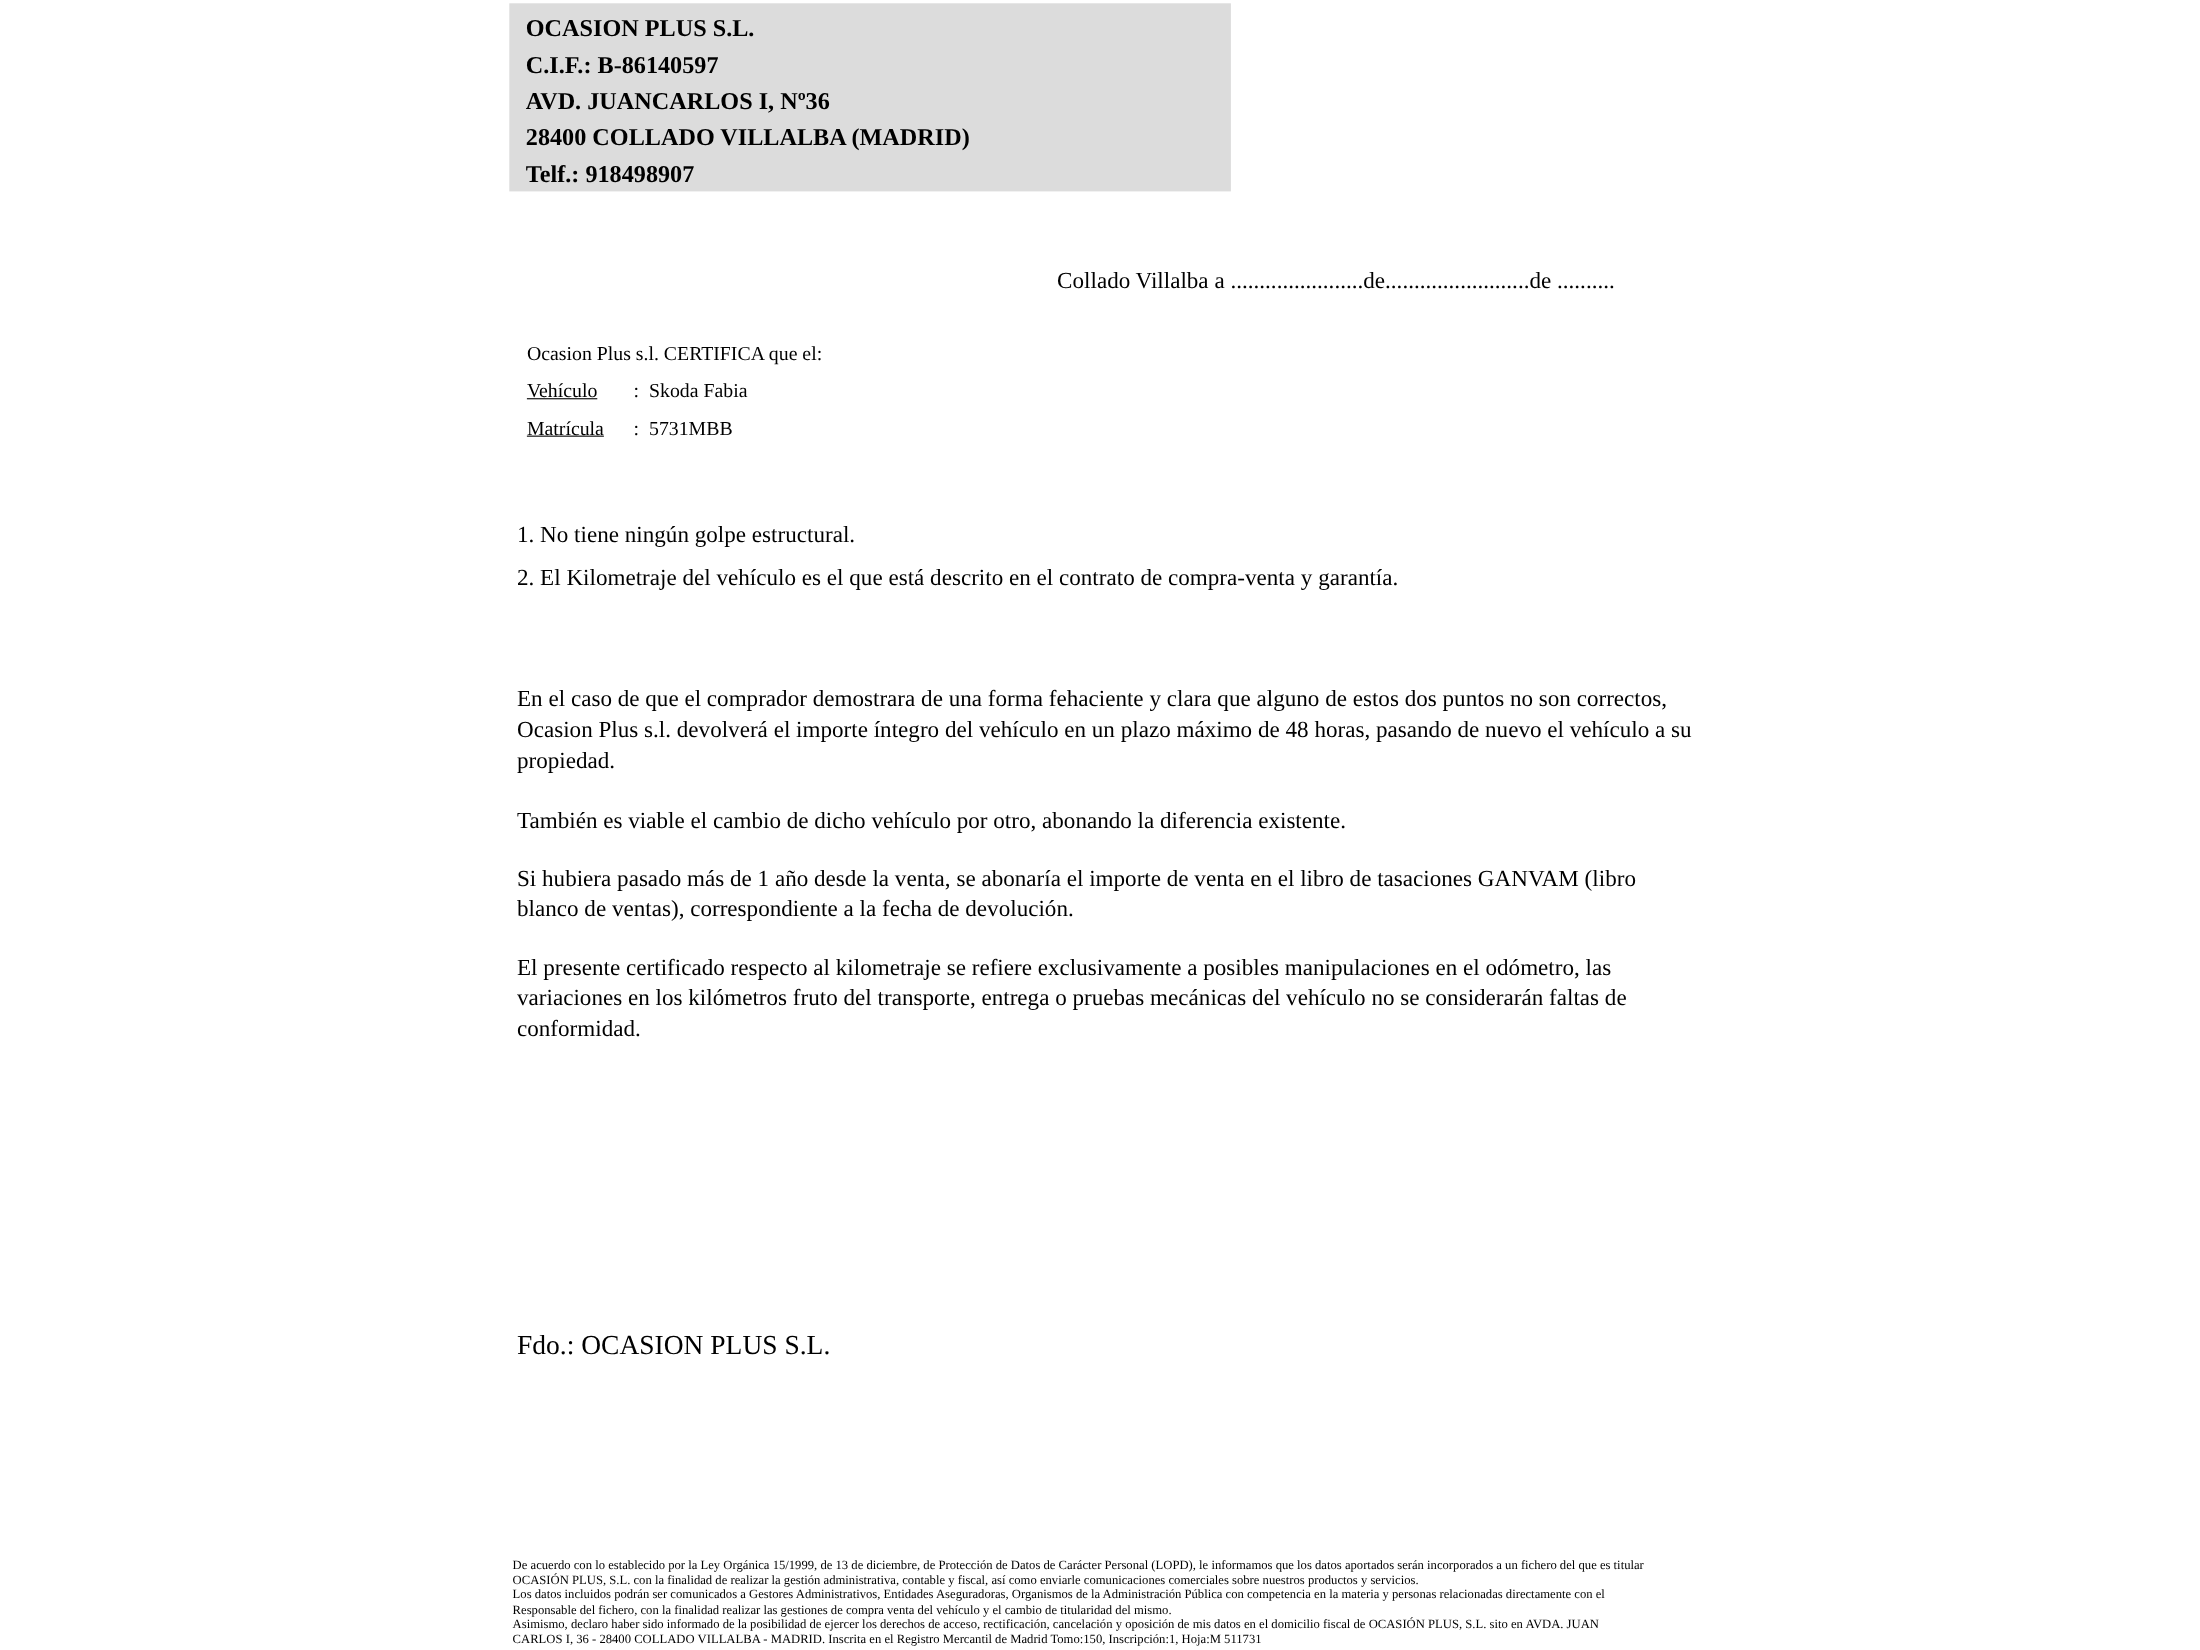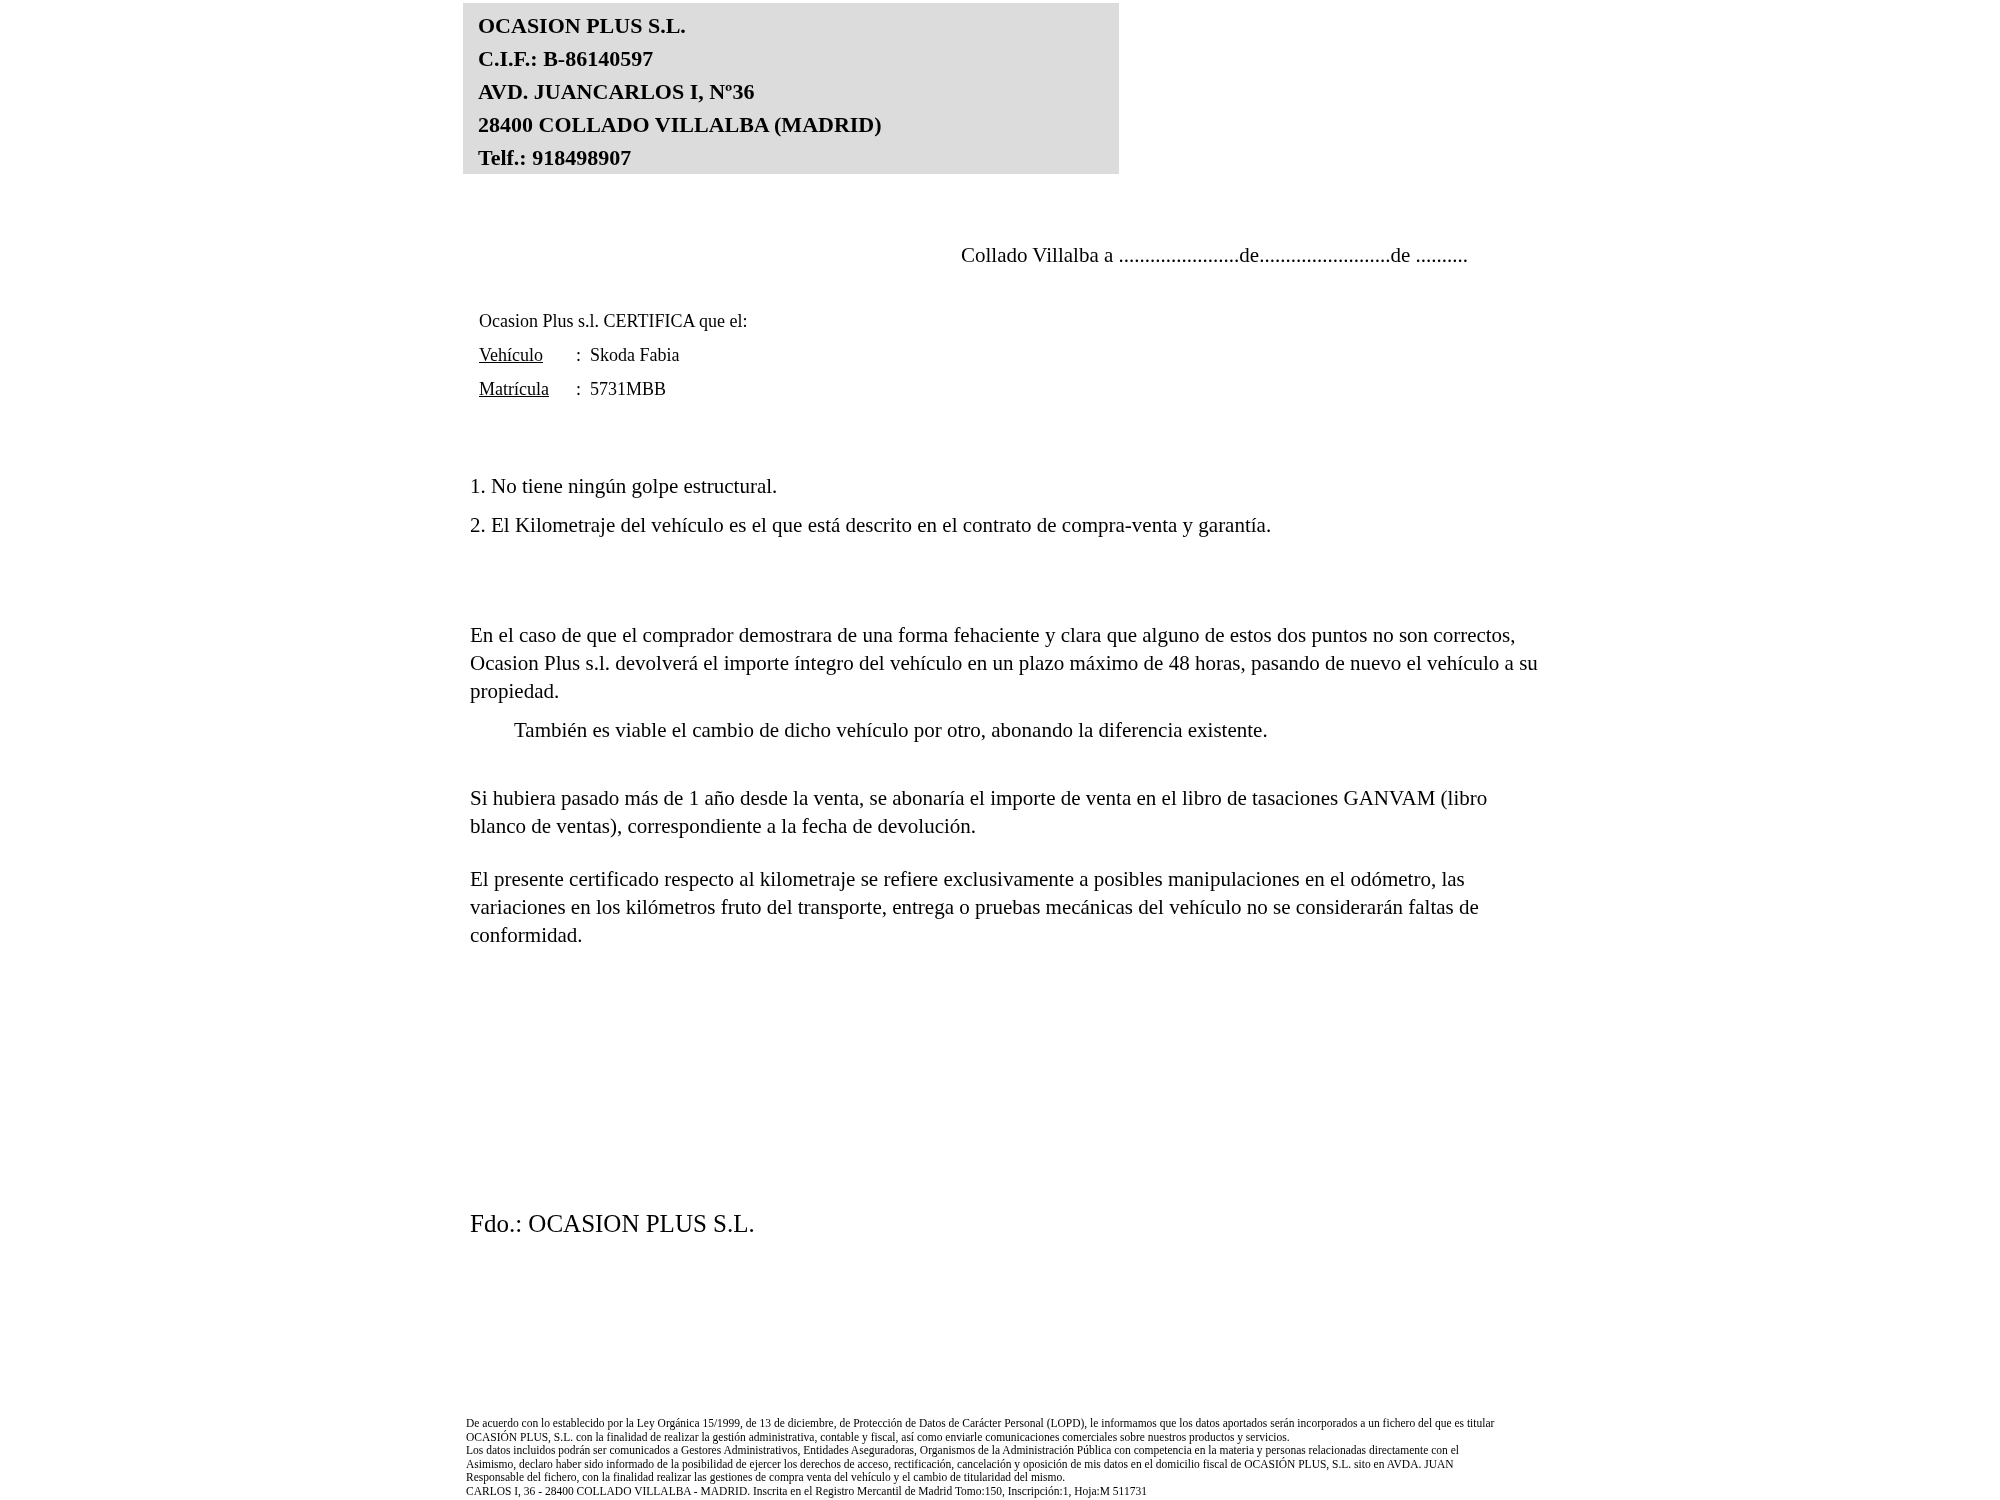--- a/index.html
+++ b/index.html
@@ -62,21 +62,21 @@
   #item-1 { top: 474px; }
   #item-2 { top: 513px; }
   .para {
     position: absolute;
     left: 470px;
     width: 1078px;
     font-size: 21px;
     line-height: 28px;
   }
   #para-1 { top: 621px; }
-  #para-2 { top: 716px; margin-left: 44px; }
+  #para-2 { top: 732px; }
   #para-3 { top: 784px; }
   #para-4 { top: 865px; }
   .signature {
     position: absolute;
     left: 470px;
     top: 1210px;
     font-size: 25px;
     white-space: nowrap;
   }
   .legal-footer {
@@ -121,16 +121,16 @@
 <div class="para" id="para-2">También es viable el cambio de dicho vehículo por otro, abonando la diferencia existente.</div>
 <div class="para" id="para-3">Si hubiera pasado más de 1 año desde la venta, se abonaría el importe de venta en el libro de tasaciones GANVAM (libro blanco de ventas), correspondiente a la fecha de devolución.</div>
 <div class="para" id="para-4">El presente certificado respecto al kilometraje se refiere exclusivamente a posibles manipulaciones en el odómetro, las variaciones en los kilómetros fruto del transporte, entrega o pruebas mecánicas del vehículo no se considerarán faltas de conformidad.</div>
 
 <div class="signature">Fdo.: OCASION PLUS S.L.</div>
 
 <div class="legal-footer">
   <div class="footer-line">De acuerdo con lo establecido por la Ley Orgánica 15/1999, de 13 de diciembre, de Protección de Datos de Carácter Personal (LOPD), le informamos que los datos aportados serán incorporados a un fichero del que es titular</div>
   <div class="footer-line">OCASIÓN PLUS, S.L. con la finalidad de realizar la gestión administrativa, contable y fiscal, así como enviarle comunicaciones comerciales sobre nuestros productos y servicios.</div>
   <div class="footer-line">Los datos incluidos podrán ser comunicados a Gestores Administrativos, Entidades Aseguradoras, Organismos de la Administración Pública con competencia en la materia y personas relacionadas directamente con el</div>
+  <div class="footer-line">Responsable del fichero, con la finalidad realizar las gestiones de compra venta del vehículo y el cambio de titularidad del mismo.</div>
   <div class="footer-line">Asimismo, declaro haber sido informado de la posibilidad de ejercer los derechos de acceso, rectificación, cancelación y oposición de mis datos en el domicilio fiscal de OCASIÓN PLUS, S.L. sito en AVDA. JUAN</div>
-  <div class="footer-line">Responsable del fichero, con la finalidad realizar las gestiones de compra venta del vehículo y el cambio de titularidad del mismo.</div>
   <div class="footer-line">CARLOS I, 36 - 28400 COLLADO VILLALBA - MADRID. Inscrita en el Registro Mercantil de Madrid Tomo:150, Inscripción:1, Hoja:M 511731</div>
 </div>
 
 </body></html>

